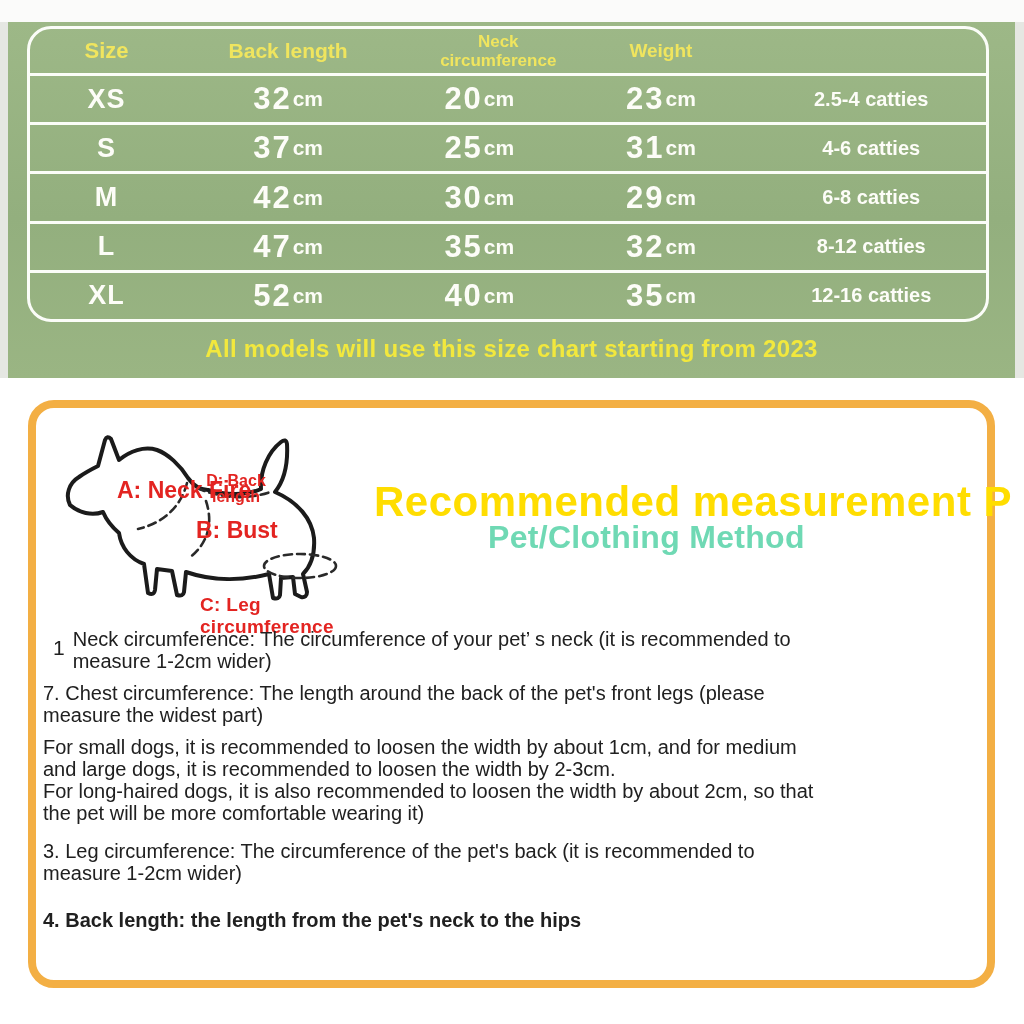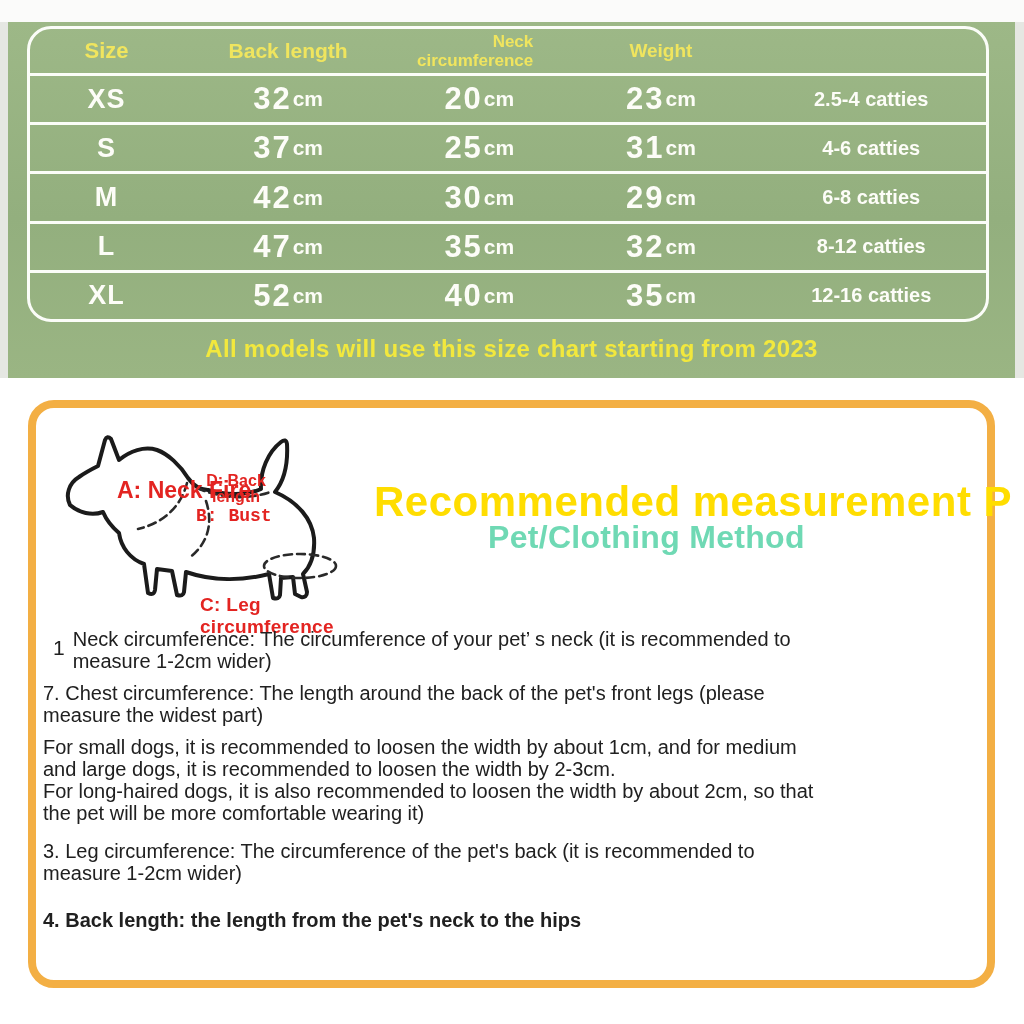--- a/index.html
+++ b/index.html
@@ -28,40 +28,40 @@
     border:3px solid var(--line-white);border-radius:24px;display:flex;flex-direction:column;overflow:hidden;}
   .t-row{display:grid;grid-template-columns:16% 22% 18% 20% 24%;flex:1;}
   .t-row + .t-row{border-top:3px solid var(--line-white);}
   .t-header{flex:0 0 44px;}
   .cell{display:flex;align-items:center;justify-content:center;color:#fdfdf8;}
   .h{color:var(--header-yellow);font-weight:bold;}
   .h-size{font-size:22px;}
   .h-chest{font-size:15px;letter-spacing:.2px;}
   .h-back{font-size:21px;}
   .h-neck{font-size:17px;justify-content:flex-start;padding-left:22px;}
-  .h-neck .wrapbox{width:118px;line-height:1.12;text-align:right;}
+  .h-neck .wrapbox{width:118px;line-height:1.12;text-align:center;margin-left:24px;}
   .h-weight{font-size:19px;}
   .size-cell{font-size:27px;font-weight:bold;letter-spacing:1px;}
   .num-cell .n{font-size:31px;font-weight:bold;letter-spacing:2px;}
   .num-cell .u{font-size:21px;font-weight:bold;margin-left:1px;}
   .weight-cell{font-size:20px;font-weight:bold;}
   .note{position:absolute;left:0;top:313px;width:100%;text-align:center;
     color:var(--note-yellow);font-size:24px;font-weight:bold;letter-spacing:.3px;}
 
   
   .panel{position:absolute;left:28px;top:400px;width:967px;height:588px;
     background:#fff;border:8px solid var(--panel-border-orange);border-radius:26px;}
   .diagram{position:absolute;left:24px;top:17px;width:330px;height:200px;}
   .diagram svg{position:absolute;left:0;top:0;}
   .dog{fill:#ffffff;stroke:#1b1b1b;stroke-width:4;stroke-linejoin:round;stroke-linecap:round;}
   .dash{fill:none;stroke:#2a2a2a;stroke-width:2.6;stroke-dasharray:8 5;stroke-linecap:round;}
   .lbl{position:absolute;color:var(--label-red);font-weight:bold;white-space:pre-line;}
   .lbl-a{left:57px;top:52px;font-size:23px;}
   .lbl-d{left:132px;top:30px;width:88px;text-align:center;font-size:16px;line-height:1.02;margin-top:18px;}
-  .lbl-b{left:136px;top:81px;font-size:18px;font-family:Liberation Mono, monospace;}
+  .lbl-b{left:136px;top:92px;font-size:23px;}
   .lbl-c{left:140px;top:169px;font-size:19px;letter-spacing:.3px;}
 
   .title1{position:absolute;left:338px;top:50px;font-size:42px;font-weight:bold;
     color:var(--title-yellow);letter-spacing:.5px;white-space:nowrap;margin-top:20px;}
   .title2{position:absolute;left:452px;top:111px;font-size:32px;font-weight:bold;
     color:var(--title-teal);letter-spacing:.3px;white-space:nowrap;}
 
   .inst{position:absolute;color:var(--body-text);font-size:20px;line-height:22px;
     white-space:pre-line;}
   .inst1{top:220px;left:17px;display:flex;align-items:flex-start;}

